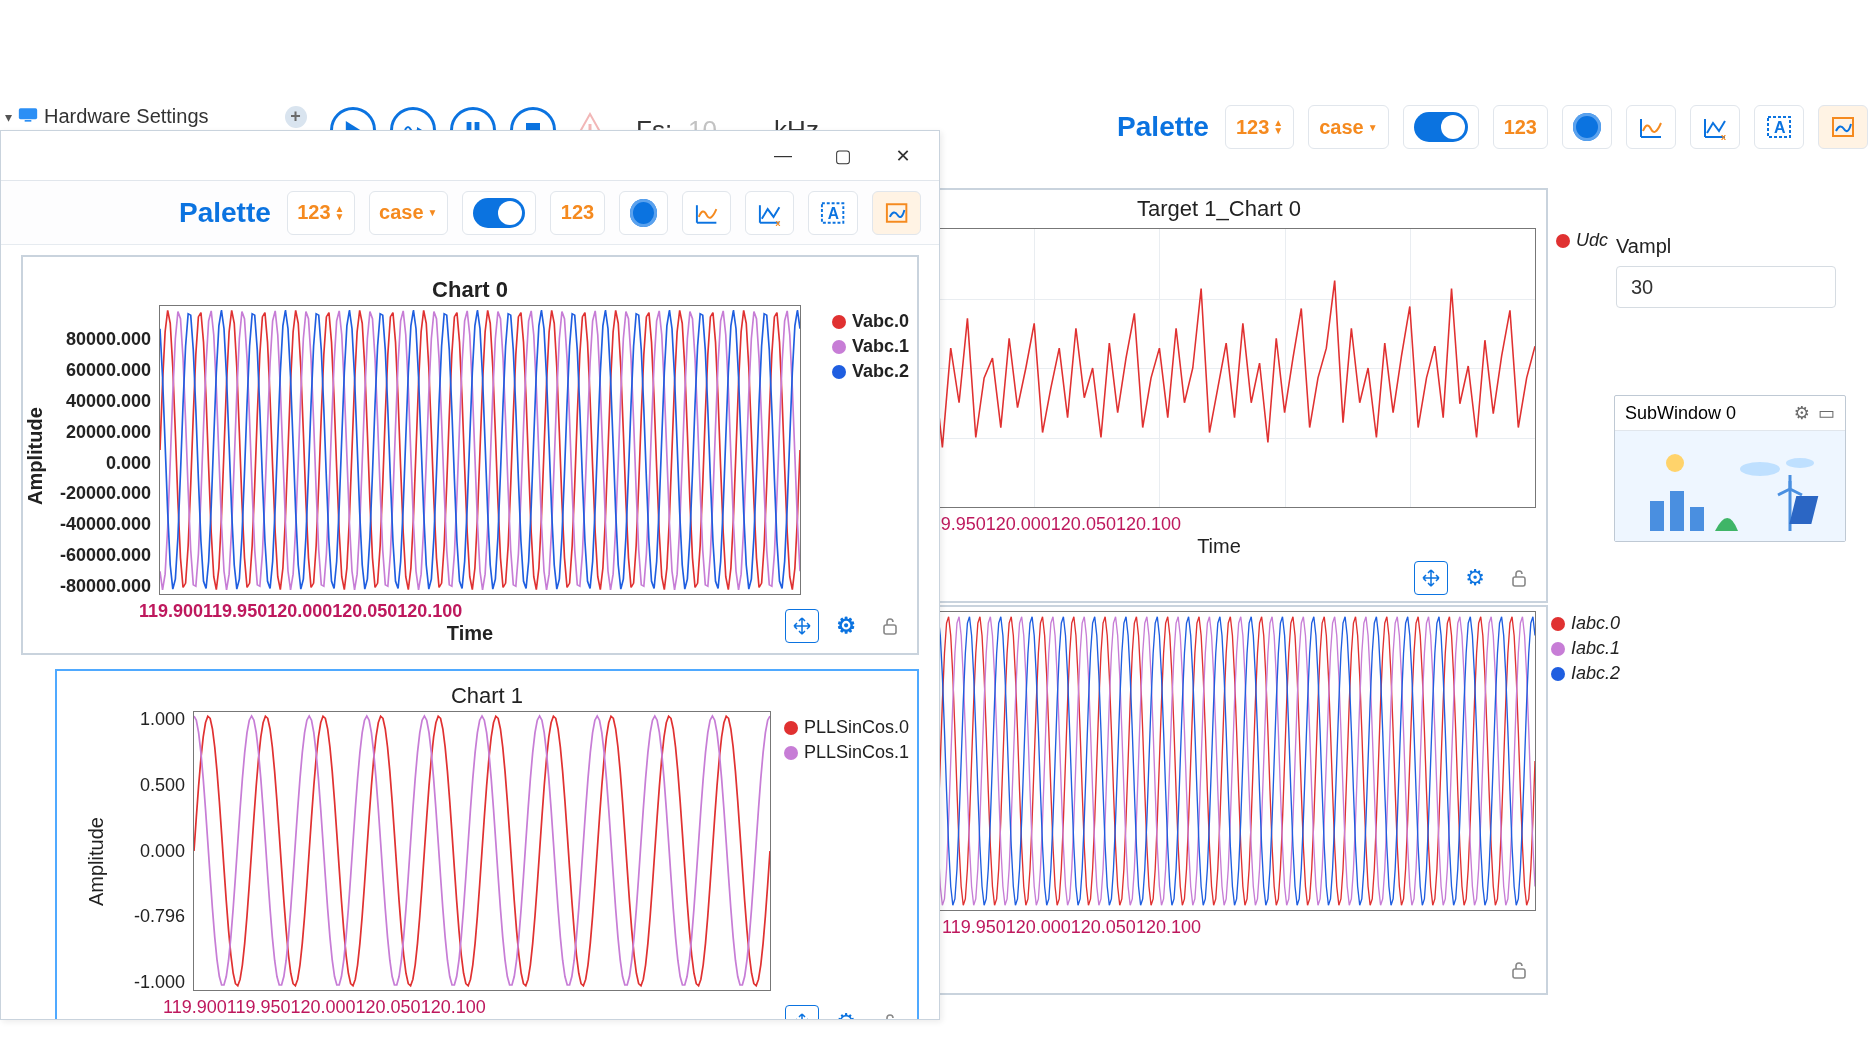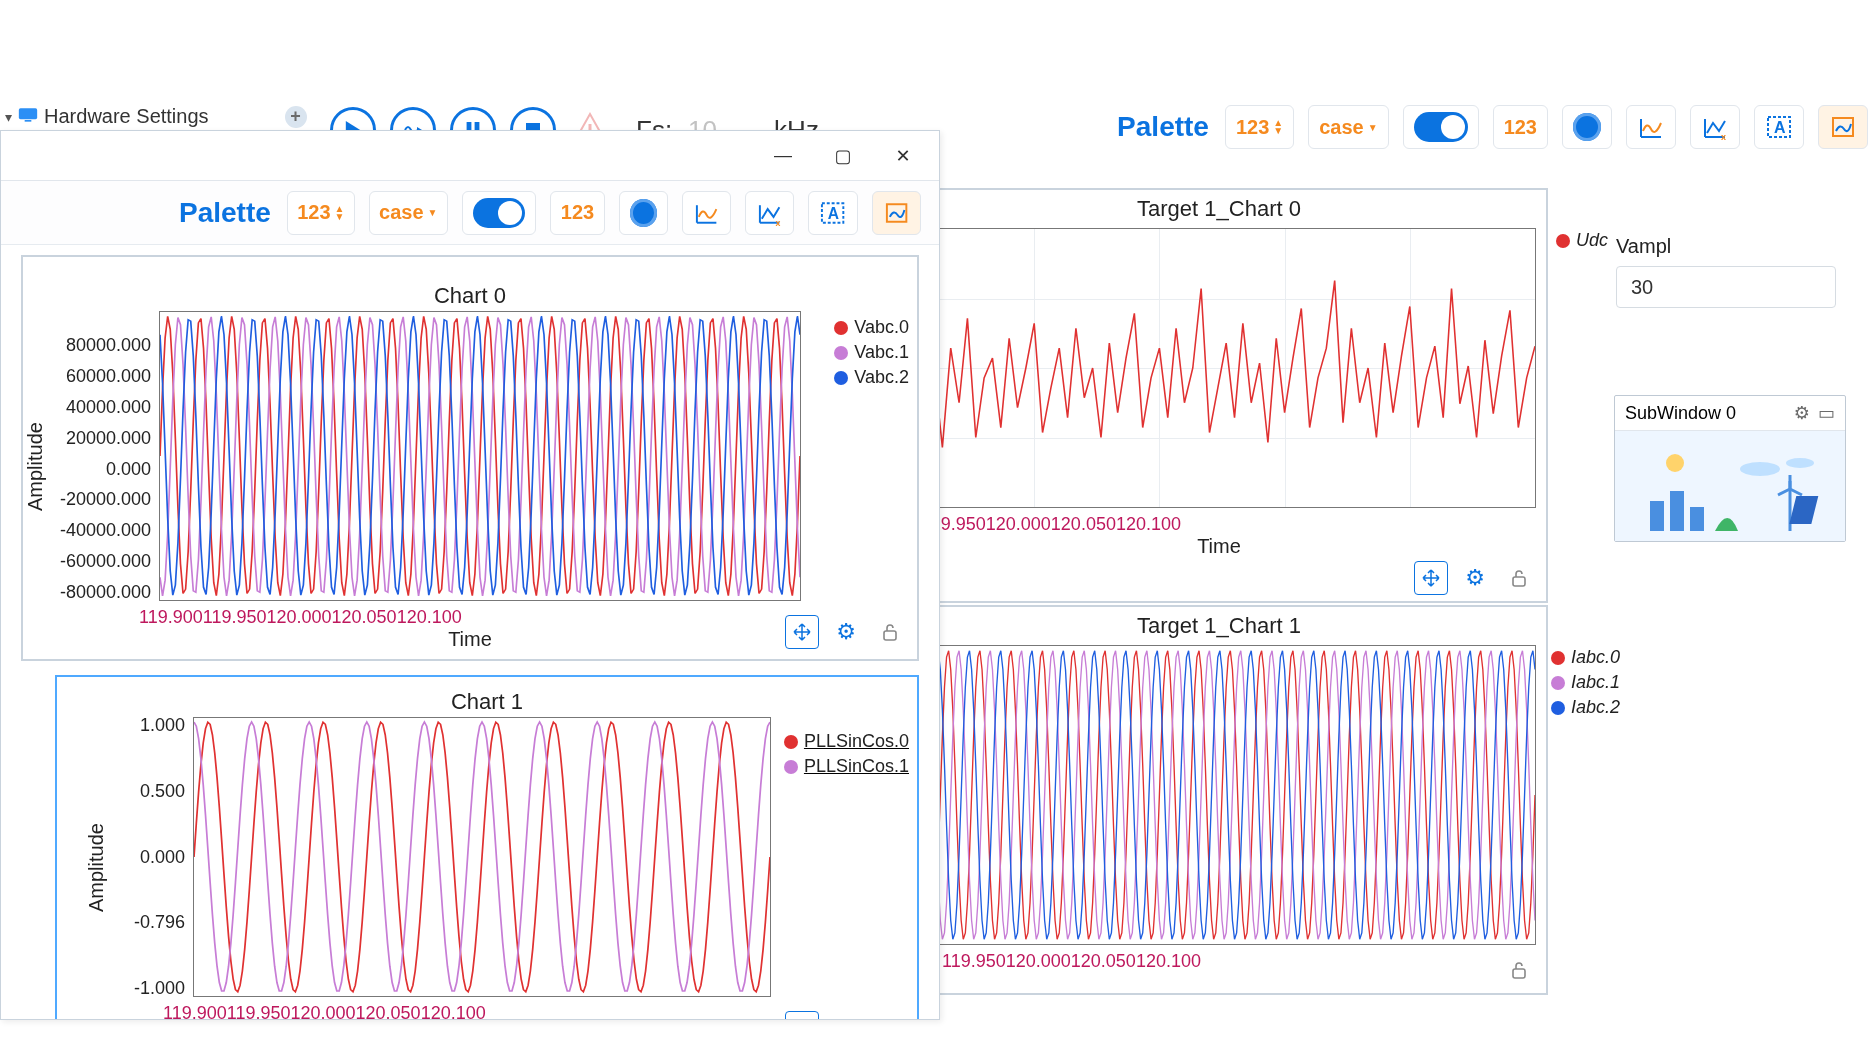--- a/index.html
+++ b/index.html
@@ -252,21 +252,20 @@
     <div class="foot-ico noborder">
       <svg width="22" height="22" viewBox="0 0 22 22">
           <rect x="5" y="10" width="12" height="9" rx="2" stroke="#888" stroke-width="1.6" fill="none"></rect>
           <path d="M8 10 V7 a3 3 0 0 1 6 0" stroke="#888" stroke-width="1.6" fill="none"></path>
         </svg>
     </div>
   </div>
 </div>
 
 <div class="chart-card t1c1">
-  <div class="chart-title">Target 1_Chart 1</div>
   <div class="plot-wrap" style="height:300px;">
     <div class="plot-box" style="height:300px;">
       <svg class="wave" viewBox="0 0 600 300" preserveAspectRatio="none">
         <g id="tri3">
             <polyline points="0,150.0 2,90.6 4,41.5 6,11.1 8,4.8 10,23.6 12,64.2 14,119.6 16,180.4 18,235.8 20,276.4 22,295.2 24,288.9 26,258.5 28,209.4 30,150.0 32,90.6 34,41.5 36,11.1 38,4.8 40,23.6 42,64.2 44,119.6 46,180.4 48,235.8 50,276.4 52,295.2 54,288.9 56,258.5 58,209.4 60,150.0 62,90.6 64,41.5 66,11.1 68,4.8 70,23.6 72,64.2 74,119.6 76,180.4 78,235.8 80,276.4 82,295.2 84,288.9 86,258.5 88,209.4 90,150.0 92,90.6 94,41.5 96,11.1 98,4.8 100,23.6 102,64.2 104,119.6 106,180.4 108,235.8 110,276.4 112,295.2 114,288.9 116,258.5 118,209.4 120,150.0 122,90.6 124,41.5 126,11.1 128,4.8 130,23.6 132,64.2 134,119.6 136,180.4 138,235.8 140,276.4 142,295.2 144,288.9 146,258.5 148,209.4 150,150.0 152,90.6 154,41.5 156,11.1 158,4.8 160,23.6 162,64.2 164,119.6 166,180.4 168,235.8 170,276.4 172,295.2 174,288.9 176,258.5 178,209.4 180,150.0 182,90.6 184,41.5 186,11.1 188,4.8 190,23.6 192,64.2 194,119.6 196,180.4 198,235.8 200,276.4 202,295.2 204,288.9 206,258.5 208,209.4 210,150.0 212,90.6 214,41.5 216,11.1 218,4.8 220,23.6 222,64.2 224,119.6 226,180.4 228,235.8 230,276.4 232,295.2 234,288.9 236,258.5 238,209.4 240,150.0 242,90.6 244,41.5 246,11.1 248,4.8 250,23.6 252,64.2 254,119.6 256,180.4 258,235.8 260,276.4 262,295.2 264,288.9 266,258.5 268,209.4 270,150.0 272,90.6 274,41.5 276,11.1 278,4.8 280,23.6 282,64.2 284,119.6 286,180.4 288,235.8 290,276.4 292,295.2 294,288.9 296,258.5 298,209.4 300,150.0 302,90.6 304,41.5 306,11.1 308,4.8 310,23.6 312,64.2 314,119.6 316,180.4 318,235.8 320,276.4 322,295.2 324,288.9 326,258.5 328,209.4 330,150.0 332,90.6 334,41.5 336,11.1 338,4.8 340,23.6 342,64.2 344,119.6 346,180.4 348,235.8 350,276.4 352,295.2 354,288.9 356,258.5 358,209.4 360,150.0 362,90.6 364,41.5 366,11.1 368,4.8 370,23.6 372,64.2 374,119.6 376,180.4 378,235.8 380,276.4 382,295.2 384,288.9 386,258.5 388,209.4 390,150.0 392,90.6 394,41.5 396,11.1 398,4.8 400,23.6 402,64.2 404,119.6 406,180.4 408,235.8 410,276.4 412,295.2 414,288.9 416,258.5 418,209.4 420,150.0 422,90.6 424,41.5 426,11.1 428,4.8 430,23.6 432,64.2 434,119.6 436,180.4 438,235.8 440,276.4 442,295.2 444,288.9 446,258.5 448,209.4 450,150.0 452,90.6 454,41.5 456,11.1 458,4.8 460,23.6 462,64.2 464,119.6 466,180.4 468,235.8 470,276.4 472,295.2 474,288.9 476,258.5 478,209.4 480,150.0 482,90.6 484,41.5 486,11.1 488,4.8 490,23.6 492,64.2 494,119.6 496,180.4 498,235.8 500,276.4 502,295.2 504,288.9 506,258.5 508,209.4 510,150.0 512,90.6 514,41.5 516,11.1 518,4.8 520,23.6 522,64.2 524,119.6 526,180.4 528,235.8 530,276.4 532,295.2 534,288.9 536,258.5 538,209.4 540,150.0 542,90.6 544,41.5 546,11.1 548,4.8 550,23.6 552,64.2 554,119.6 556,180.4 558,235.8 560,276.4 562,295.2 564,288.9 566,258.5 568,209.4 570,150.0 572,90.6 574,41.5 576,11.1 578,4.8 580,23.6 582,64.2 584,119.6 586,180.4 588,235.8 590,276.4 592,295.2 594,288.9 596,258.5 598,209.4 600,150.0" fill="none" stroke="#e03131" stroke-width="1.3"></polyline>
             <polyline points="0,276.4 2,295.2 4,288.9 6,258.5 8,209.4 10,150.0 12,90.6 14,41.5 16,11.1 18,4.8 20,23.6 22,64.2 24,119.6 26,180.4 28,235.8 30,276.4 32,295.2 34,288.9 36,258.5 38,209.4 40,150.0 42,90.6 44,41.5 46,11.1 48,4.8 50,23.6 52,64.2 54,119.6 56,180.4 58,235.8 60,276.4 62,295.2 64,288.9 66,258.5 68,209.4 70,150.0 72,90.6 74,41.5 76,11.1 78,4.8 80,23.6 82,64.2 84,119.6 86,180.4 88,235.8 90,276.4 92,295.2 94,288.9 96,258.5 98,209.4 100,150.0 102,90.6 104,41.5 106,11.1 108,4.8 110,23.6 112,64.2 114,119.6 116,180.4 118,235.8 120,276.4 122,295.2 124,288.9 126,258.5 128,209.4 130,150.0 132,90.6 134,41.5 136,11.1 138,4.8 140,23.6 142,64.2 144,119.6 146,180.4 148,235.8 150,276.4 152,295.2 154,288.9 156,258.5 158,209.4 160,150.0 162,90.6 164,41.5 166,11.1 168,4.8 170,23.6 172,64.2 174,119.6 176,180.4 178,235.8 180,276.4 182,295.2 184,288.9 186,258.5 188,209.4 190,150.0 192,90.6 194,41.5 196,11.1 198,4.8 200,23.6 202,64.2 204,119.6 206,180.4 208,235.8 210,276.4 212,295.2 214,288.9 216,258.5 218,209.4 220,150.0 222,90.6 224,41.5 226,11.1 228,4.8 230,23.6 232,64.2 234,119.6 236,180.4 238,235.8 240,276.4 242,295.2 244,288.9 246,258.5 248,209.4 250,150.0 252,90.6 254,41.5 256,11.1 258,4.8 260,23.6 262,64.2 264,119.6 266,180.4 268,235.8 270,276.4 272,295.2 274,288.9 276,258.5 278,209.4 280,150.0 282,90.6 284,41.5 286,11.1 288,4.8 290,23.6 292,64.2 294,119.6 296,180.4 298,235.8 300,276.4 302,295.2 304,288.9 306,258.5 308,209.4 310,150.0 312,90.6 314,41.5 316,11.1 318,4.8 320,23.6 322,64.2 324,119.6 326,180.4 328,235.8 330,276.4 332,295.2 334,288.9 336,258.5 338,209.4 340,150.0 342,90.6 344,41.5 346,11.1 348,4.8 350,23.6 352,64.2 354,119.6 356,180.4 358,235.8 360,276.4 362,295.2 364,288.9 366,258.5 368,209.4 370,150.0 372,90.6 374,41.5 376,11.1 378,4.8 380,23.6 382,64.2 384,119.6 386,180.4 388,235.8 390,276.4 392,295.2 394,288.9 396,258.5 398,209.4 400,150.0 402,90.6 404,41.5 406,11.1 408,4.8 410,23.6 412,64.2 414,119.6 416,180.4 418,235.8 420,276.4 422,295.2 424,288.9 426,258.5 428,209.4 430,150.0 432,90.6 434,41.5 436,11.1 438,4.8 440,23.6 442,64.2 444,119.6 446,180.4 448,235.8 450,276.4 452,295.2 454,288.9 456,258.5 458,209.4 460,150.0 462,90.6 464,41.5 466,11.1 468,4.8 470,23.6 472,64.2 474,119.6 476,180.4 478,235.8 480,276.4 482,295.2 484,288.9 486,258.5 488,209.4 490,150.0 492,90.6 494,41.5 496,11.1 498,4.8 500,23.6 502,64.2 504,119.6 506,180.4 508,235.8 510,276.4 512,295.2 514,288.9 516,258.5 518,209.4 520,150.0 522,90.6 524,41.5 526,11.1 528,4.8 530,23.6 532,64.2 534,119.6 536,180.4 538,235.8 540,276.4 542,295.2 544,288.9 546,258.5 548,209.4 550,150.0 552,90.6 554,41.5 556,11.1 558,4.8 560,23.6 562,64.2 564,119.6 566,180.4 568,235.8 570,276.4 572,295.2 574,288.9 576,258.5 578,209.4 580,150.0 582,90.6 584,41.5 586,11.1 588,4.8 590,23.6 592,64.2 594,119.6 596,180.4 598,235.8 600,276.4" fill="none" stroke="#c77dd6" stroke-width="1.3"></polyline>
             <polyline points="0,23.6 2,64.2 4,119.6 6,180.4 8,235.8 10,276.4 12,295.2 14,288.9 16,258.5 18,209.4 20,150.0 22,90.6 24,41.5 26,11.1 28,4.8 30,23.6 32,64.2 34,119.6 36,180.4 38,235.8 40,276.4 42,295.2 44,288.9 46,258.5 48,209.4 50,150.0 52,90.6 54,41.5 56,11.1 58,4.8 60,23.6 62,64.2 64,119.6 66,180.4 68,235.8 70,276.4 72,295.2 74,288.9 76,258.5 78,209.4 80,150.0 82,90.6 84,41.5 86,11.1 88,4.8 90,23.6 92,64.2 94,119.6 96,180.4 98,235.8 100,276.4 102,295.2 104,288.9 106,258.5 108,209.4 110,150.0 112,90.6 114,41.5 116,11.1 118,4.8 120,23.6 122,64.2 124,119.6 126,180.4 128,235.8 130,276.4 132,295.2 134,288.9 136,258.5 138,209.4 140,150.0 142,90.6 144,41.5 146,11.1 148,4.8 150,23.6 152,64.2 154,119.6 156,180.4 158,235.8 160,276.4 162,295.2 164,288.9 166,258.5 168,209.4 170,150.0 172,90.6 174,41.5 176,11.1 178,4.8 180,23.6 182,64.2 184,119.6 186,180.4 188,235.8 190,276.4 192,295.2 194,288.9 196,258.5 198,209.4 200,150.0 202,90.6 204,41.5 206,11.1 208,4.8 210,23.6 212,64.2 214,119.6 216,180.4 218,235.8 220,276.4 222,295.2 224,288.9 226,258.5 228,209.4 230,150.0 232,90.6 234,41.5 236,11.1 238,4.8 240,23.6 242,64.2 244,119.6 246,180.4 248,235.8 250,276.4 252,295.2 254,288.9 256,258.5 258,209.4 260,150.0 262,90.6 264,41.5 266,11.1 268,4.8 270,23.6 272,64.2 274,119.6 276,180.4 278,235.8 280,276.4 282,295.2 284,288.9 286,258.5 288,209.4 290,150.0 292,90.6 294,41.5 296,11.1 298,4.8 300,23.6 302,64.2 304,119.6 306,180.4 308,235.8 310,276.4 312,295.2 314,288.9 316,258.5 318,209.4 320,150.0 322,90.6 324,41.5 326,11.1 328,4.8 330,23.6 332,64.2 334,119.6 336,180.4 338,235.8 340,276.4 342,295.2 344,288.9 346,258.5 348,209.4 350,150.0 352,90.6 354,41.5 356,11.1 358,4.8 360,23.6 362,64.2 364,119.6 366,180.4 368,235.8 370,276.4 372,295.2 374,288.9 376,258.5 378,209.4 380,150.0 382,90.6 384,41.5 386,11.1 388,4.8 390,23.6 392,64.2 394,119.6 396,180.4 398,235.8 400,276.4 402,295.2 404,288.9 406,258.5 408,209.4 410,150.0 412,90.6 414,41.5 416,11.1 418,4.8 420,23.6 422,64.2 424,119.6 426,180.4 428,235.8 430,276.4 432,295.2 434,288.9 436,258.5 438,209.4 440,150.0 442,90.6 444,41.5 446,11.1 448,4.8 450,23.6 452,64.2 454,119.6 456,180.4 458,235.8 460,276.4 462,295.2 464,288.9 466,258.5 468,209.4 470,150.0 472,90.6 474,41.5 476,11.1 478,4.8 480,23.6 482,64.2 484,119.6 486,180.4 488,235.8 490,276.4 492,295.2 494,288.9 496,258.5 498,209.4 500,150.0 502,90.6 504,41.5 506,11.1 508,4.8 510,23.6 512,64.2 514,119.6 516,180.4 518,235.8 520,276.4 522,295.2 524,288.9 526,258.5 528,209.4 530,150.0 532,90.6 534,41.5 536,11.1 538,4.8 540,23.6 542,64.2 544,119.6 546,180.4 548,235.8 550,276.4 552,295.2 554,288.9 556,258.5 558,209.4 560,150.0 562,90.6 564,41.5 566,11.1 568,4.8 570,23.6 572,64.2 574,119.6 576,180.4 578,235.8 580,276.4 582,295.2 584,288.9 586,258.5 588,209.4 590,150.0 592,90.6 594,41.5 596,11.1 598,4.8 600,23.6" fill="none" stroke="#1f5ee0" stroke-width="1.3"></polyline>
           </g>
       </svg>
     </div>
@@ -353,21 +352,21 @@
     <div class="box-btn" style="background:#fff3e4;">
         <svg class="icon-svg" viewBox="0 0 28 28">
           <rect x="4" y="5" width="20" height="18" stroke="#f58a1f" stroke-width="2" fill="none"></rect>
           <path d="M7 18 Q11 10 15 16 T22 11" stroke="#0b73e0" stroke-width="2" fill="none"></path>
         </svg>
       </div>
   </div>
 
   <div class="popup-body">
 
-    <div class="chart-card-inner" style="padding:20px 6px 8px 6px;">
+    <div class="chart-card-inner" style="padding:14px 6px 8px 6px;font-weight:bold;">
       <div class="chart-title">Chart 0</div>
       <div style="position:relative; height:290px; margin-left:130px; margin-right:110px;">
         <div class="ytick-col" style="left:-120px; width:112px; top:-2px; bottom:-2px;margin-top:26px;">
           <span>80000.000</span>
           <span>60000.000</span>
           <span>40000.000</span>
           <span>20000.000</span>
           <span>0.000</span>
           <span>-20000.000</span>
           <span>-40000.000</span>
@@ -435,21 +434,21 @@
         </div>
         <span class="yaxis-title" style="left:-108px; top:195px;">Amplitude</span>
         <div class="plot-box" style="height:280px;">
           <svg class="wave" viewBox="0 0 500 280" preserveAspectRatio="none">
               <g id="pll">
                 <polyline points="0,140.0 2,106.2 4,74.5 6,46.9 8,25.2 10,10.7 12,4.3 14,6.4 16,16.9 18,35.2 20,60.1 22,89.9 24,123.0 26,157.0 28,190.1 30,219.9 32,244.8 34,263.1 36,273.6 38,275.7 40,269.3 42,254.8 44,233.1 46,205.5 48,173.8 50,140.0 52,106.2 54,74.5 56,46.9 58,25.2 60,10.7 62,4.3 64,6.4 66,16.9 68,35.2 70,60.1 72,89.9 74,123.0 76,157.0 78,190.1 80,219.9 82,244.8 84,263.1 86,273.6 88,275.7 90,269.3 92,254.8 94,233.1 96,205.5 98,173.8 100,140.0 102,106.2 104,74.5 106,46.9 108,25.2 110,10.7 112,4.3 114,6.4 116,16.9 118,35.2 120,60.1 122,89.9 124,123.0 126,157.0 128,190.1 130,219.9 132,244.8 134,263.1 136,273.6 138,275.7 140,269.3 142,254.8 144,233.1 146,205.5 148,173.8 150,140.0 152,106.2 154,74.5 156,46.9 158,25.2 160,10.7 162,4.3 164,6.4 166,16.9 168,35.2 170,60.1 172,89.9 174,123.0 176,157.0 178,190.1 180,219.9 182,244.8 184,263.1 186,273.6 188,275.7 190,269.3 192,254.8 194,233.1 196,205.5 198,173.8 200,140.0 202,106.2 204,74.5 206,46.9 208,25.2 210,10.7 212,4.3 214,6.4 216,16.9 218,35.2 220,60.1 222,89.9 224,123.0 226,157.0 228,190.1 230,219.9 232,244.8 234,263.1 236,273.6 238,275.7 240,269.3 242,254.8 244,233.1 246,205.5 248,173.8 250,140.0 252,106.2 254,74.5 256,46.9 258,25.2 260,10.7 262,4.3 264,6.4 266,16.9 268,35.2 270,60.1 272,89.9 274,123.0 276,157.0 278,190.1 280,219.9 282,244.8 284,263.1 286,273.6 288,275.7 290,269.3 292,254.8 294,233.1 296,205.5 298,173.8 300,140.0 302,106.2 304,74.5 306,46.9 308,25.2 310,10.7 312,4.3 314,6.4 316,16.9 318,35.2 320,60.1 322,89.9 324,123.0 326,157.0 328,190.1 330,219.9 332,244.8 334,263.1 336,273.6 338,275.7 340,269.3 342,254.8 344,233.1 346,205.5 348,173.8 350,140.0 352,106.2 354,74.5 356,46.9 358,25.2 360,10.7 362,4.3 364,6.4 366,16.9 368,35.2 370,60.1 372,89.9 374,123.0 376,157.0 378,190.1 380,219.9 382,244.8 384,263.1 386,273.6 388,275.7 390,269.3 392,254.8 394,233.1 396,205.5 398,173.8 400,140.0 402,106.2 404,74.5 406,46.9 408,25.2 410,10.7 412,4.3 414,6.4 416,16.9 418,35.2 420,60.1 422,89.9 424,123.0 426,157.0 428,190.1 430,219.9 432,244.8 434,263.1 436,273.6 438,275.7 440,269.3 442,254.8 444,233.1 446,205.5 448,173.8 450,140.0 452,106.2 454,74.5 456,46.9 458,25.2 460,10.7 462,4.3 464,6.4 466,16.9 468,35.2 470,60.1 472,89.9 474,123.0 476,157.0 478,190.1 480,219.9 482,244.8 484,263.1 486,273.6 488,275.7 490,269.3 492,254.8 494,233.1 496,205.5 498,173.8 500,140.0" fill="none" stroke="#e03131" stroke-width="1.5"></polyline>
                 <polyline points="0,4.0 2,8.3 4,20.8 6,40.9 8,67.1 10,98.0 12,131.5 14,165.5 16,197.9 18,226.7 20,250.0 22,266.4 24,274.9 26,274.9 28,266.4 30,250.0 32,226.7 34,197.9 36,165.5 38,131.5 40,98.0 42,67.1 44,40.9 46,20.8 48,8.3 50,4.0 52,8.3 54,20.8 56,40.9 58,67.1 60,98.0 62,131.5 64,165.5 66,197.9 68,226.7 70,250.0 72,266.4 74,274.9 76,274.9 78,266.4 80,250.0 82,226.7 84,197.9 86,165.5 88,131.5 90,98.0 92,67.1 94,40.9 96,20.8 98,8.3 100,4.0 102,8.3 104,20.8 106,40.9 108,67.1 110,98.0 112,131.5 114,165.5 116,197.9 118,226.7 120,250.0 122,266.4 124,274.9 126,274.9 128,266.4 130,250.0 132,226.7 134,197.9 136,165.5 138,131.5 140,98.0 142,67.1 144,40.9 146,20.8 148,8.3 150,4.0 152,8.3 154,20.8 156,40.9 158,67.1 160,98.0 162,131.5 164,165.5 166,197.9 168,226.7 170,250.0 172,266.4 174,274.9 176,274.9 178,266.4 180,250.0 182,226.7 184,197.9 186,165.5 188,131.5 190,98.0 192,67.1 194,40.9 196,20.8 198,8.3 200,4.0 202,8.3 204,20.8 206,40.9 208,67.1 210,98.0 212,131.5 214,165.5 216,197.9 218,226.7 220,250.0 222,266.4 224,274.9 226,274.9 228,266.4 230,250.0 232,226.7 234,197.9 236,165.5 238,131.5 240,98.0 242,67.1 244,40.9 246,20.8 248,8.3 250,4.0 252,8.3 254,20.8 256,40.9 258,67.1 260,98.0 262,131.5 264,165.5 266,197.9 268,226.7 270,250.0 272,266.4 274,274.9 276,274.9 278,266.4 280,250.0 282,226.7 284,197.9 286,165.5 288,131.5 290,98.0 292,67.1 294,40.9 296,20.8 298,8.3 300,4.0 302,8.3 304,20.8 306,40.9 308,67.1 310,98.0 312,131.5 314,165.5 316,197.9 318,226.7 320,250.0 322,266.4 324,274.9 326,274.9 328,266.4 330,250.0 332,226.7 334,197.9 336,165.5 338,131.5 340,98.0 342,67.1 344,40.9 346,20.8 348,8.3 350,4.0 352,8.3 354,20.8 356,40.9 358,67.1 360,98.0 362,131.5 364,165.5 366,197.9 368,226.7 370,250.0 372,266.4 374,274.9 376,274.9 378,266.4 380,250.0 382,226.7 384,197.9 386,165.5 388,131.5 390,98.0 392,67.1 394,40.9 396,20.8 398,8.3 400,4.0 402,8.3 404,20.8 406,40.9 408,67.1 410,98.0 412,131.5 414,165.5 416,197.9 418,226.7 420,250.0 422,266.4 424,274.9 426,274.9 428,266.4 430,250.0 432,226.7 434,197.9 436,165.5 438,131.5 440,98.0 442,67.1 444,40.9 446,20.8 448,8.3 450,4.0 452,8.3 454,20.8 456,40.9 458,67.1 460,98.0 462,131.5 464,165.5 466,197.9 468,226.7 470,250.0 472,266.4 474,274.9 476,274.9 478,266.4 480,250.0 482,226.7 484,197.9 486,165.5 488,131.5 490,98.0 492,67.1 494,40.9 496,20.8 498,8.3 500,4.0" fill="none" stroke="#c77dd6" stroke-width="1.5"></polyline>
               </g>
             </svg>
         </div>
-        <div class="legend" style="right:-138px; top:12px;text-decoration:underline;">
+        <div class="legend" style="right:-138px; top:4px;">
           <div class="legend-row">
               <span class="legend-dot" style="background:#e03131;"></span>
               <span>PLLSinCos.0</span>
             </div>
           <div class="legend-row">
               <span class="legend-dot" style="background:#c77dd6;"></span>
               <span>PLLSinCos.1</span>
             </div>
         </div>
       </div>

